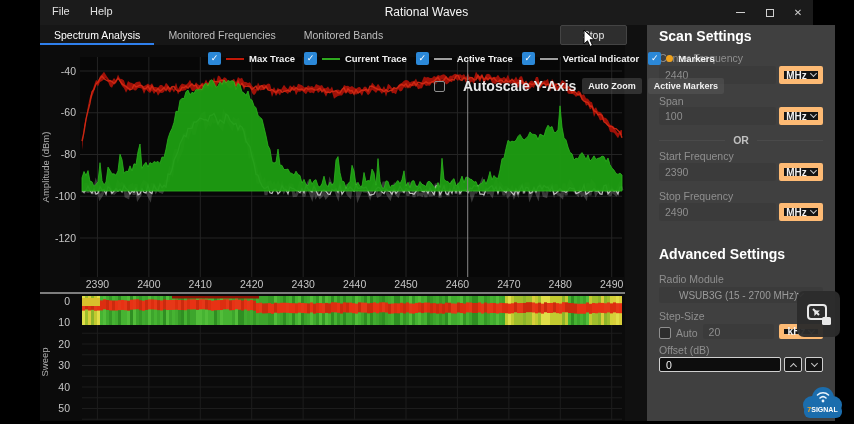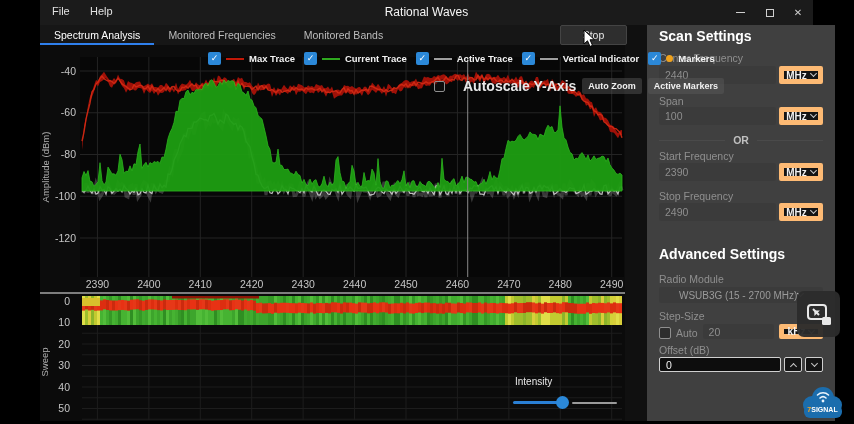--- a/index.html
+++ b/index.html
@@ -605,28 +605,20 @@
         <rect x="579" y="11.216682918742299" width="3" height="10" fill="#e83214"></rect>
         <text x="30" y="12.5" text-anchor="end" font-size="10.5" fill="#c6c6c6">0</text>
         <text x="30" y="34" text-anchor="end" font-size="10.5" fill="#c6c6c6">10</text>
         <text x="30" y="55.5" text-anchor="end" font-size="10.5" fill="#c6c6c6">20</text>
         <text x="30" y="77" text-anchor="end" font-size="10.5" fill="#c6c6c6">30</text>
         <text x="30" y="98.5" text-anchor="end" font-size="10.5" fill="#c6c6c6">40</text>
         <text x="30" y="120" text-anchor="end" font-size="10.5" fill="#c6c6c6">50</text>
         <text x="8" y="70" text-anchor="middle" font-size="9.5" fill="#b0b0b0" transform="rotate(-90 8 70)">Sweep</text>
       </svg>
 
-    <div class="intensity" style="top:331px">
-      <div class="intensity-label">Intensity</div>
-      <div class="slider">
-        <div class="track-fill" id="int-fill" style="width: 49px;"></div>
-        <div class="track-rest" id="int-rest" style="width: 45px;"></div>
-        <div class="handle" id="int-handle" style="left: 43px;"></div>
-      </div>
-    </div>
   </div>
 
   <div id="settings-panel">
     <div class="panel-h">Scan Settings</div>
 
     <div class="lbl" style="margin-top:9px">Center Frequency</div>
     <div class="frow" style="margin-top:2px">
       <input class="num" readonly="" value="2440" style="">
       <div class="unit">
           <span>MHz</span>

